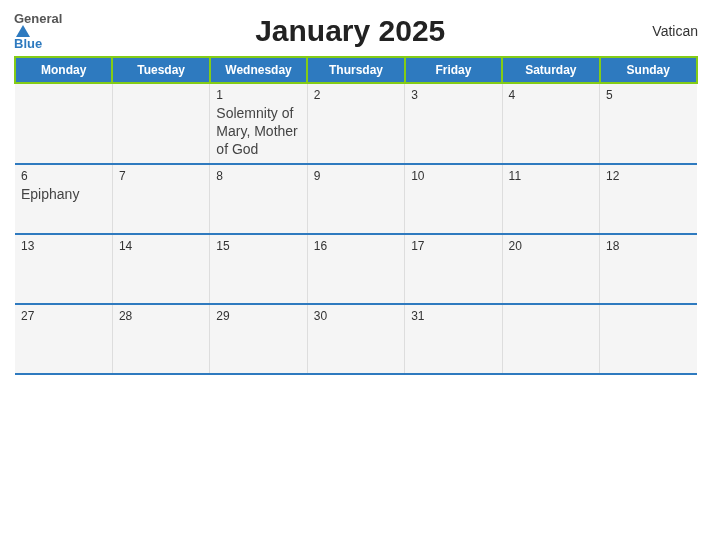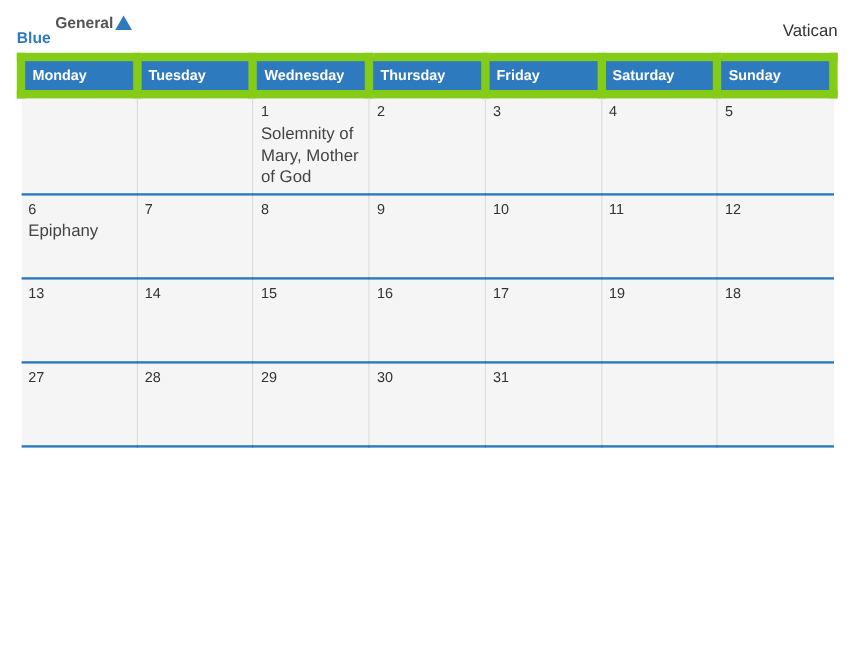--- a/index.html
+++ b/index.html
@@ -54,22 +54,22 @@
     .calendar-table {
       width: 100%;
       border-collapse: collapse;
     }
     .calendar-table thead tr th {
       background: #2e7abf;
       color: #fff;
       font-size: 12px;
       font-weight: bold;
       padding: 5px 6px;
-      text-align: left;
-      border: 7px solid #84cc16;
+      text-align: center;
+      border: 2px solid #84cc16;
     }
     .calendar-table tbody tr {
       border-bottom: 2px solid #2e7abf;
     }
     .calendar-table tbody tr td {
       vertical-align: top;
       padding: 4px 6px 4px 6px;
       font-size: 12px;
       color: #222;
       width: calc(100%/7);
@@ -90,23 +90,22 @@
       font-size: 14px;
       color: #444;
       display: block;
       line-height: 1.3;
     }
     .empty-cell {
       background: #f5f5f5;
     }
     .logo-row {
       display: flex;
-      flex-direction: row;
-      align-items: flex-end;
-      margin-left: 32px;
+      flex-direction: column;
+      align-items: flex-start;
     }
     .logo-word-general {
       font-size: 13px;
       font-weight: bold;
       color: #555;
     }
     .logo-word-blue {
       font-size: 13px;
       font-weight: bold;
       color: #2e7abf;
@@ -117,20 +116,21 @@
 
 <div class="calendar-container">
   <div class="header">
     <div class="logo">
       <div class="logo-row">
         <span class="logo-word-general">General</span>
         <span class="logo-triangle"></span>
       </div>
       <span class="logo-word-blue">Blue</span>
     </div>
+    <div class="title">January 2025</div>
     <div class="country">Vatican</div>
   </div>
 
   <table class="calendar-table">
     <thead>
       <tr>
 
       <th>Monday</th>
           <th>Tuesday</th>
           <th>Wednesday</th>
@@ -196,21 +196,21 @@
           <td>
             <span class="day-number">15</span>
           </td>
           <td>
             <span class="day-number">16</span>
           </td>
           <td>
             <span class="day-number">17</span>
           </td>
           <td>
-            <span class="day-number">19</span>
+            <span class="day-number">20</span>
           </td>
           <td>
             <span class="day-number">18</span>
           </td>
         </tr>
         <tr>
           <td>
             <span class="day-number">27</span>
           </td>
           <td>

